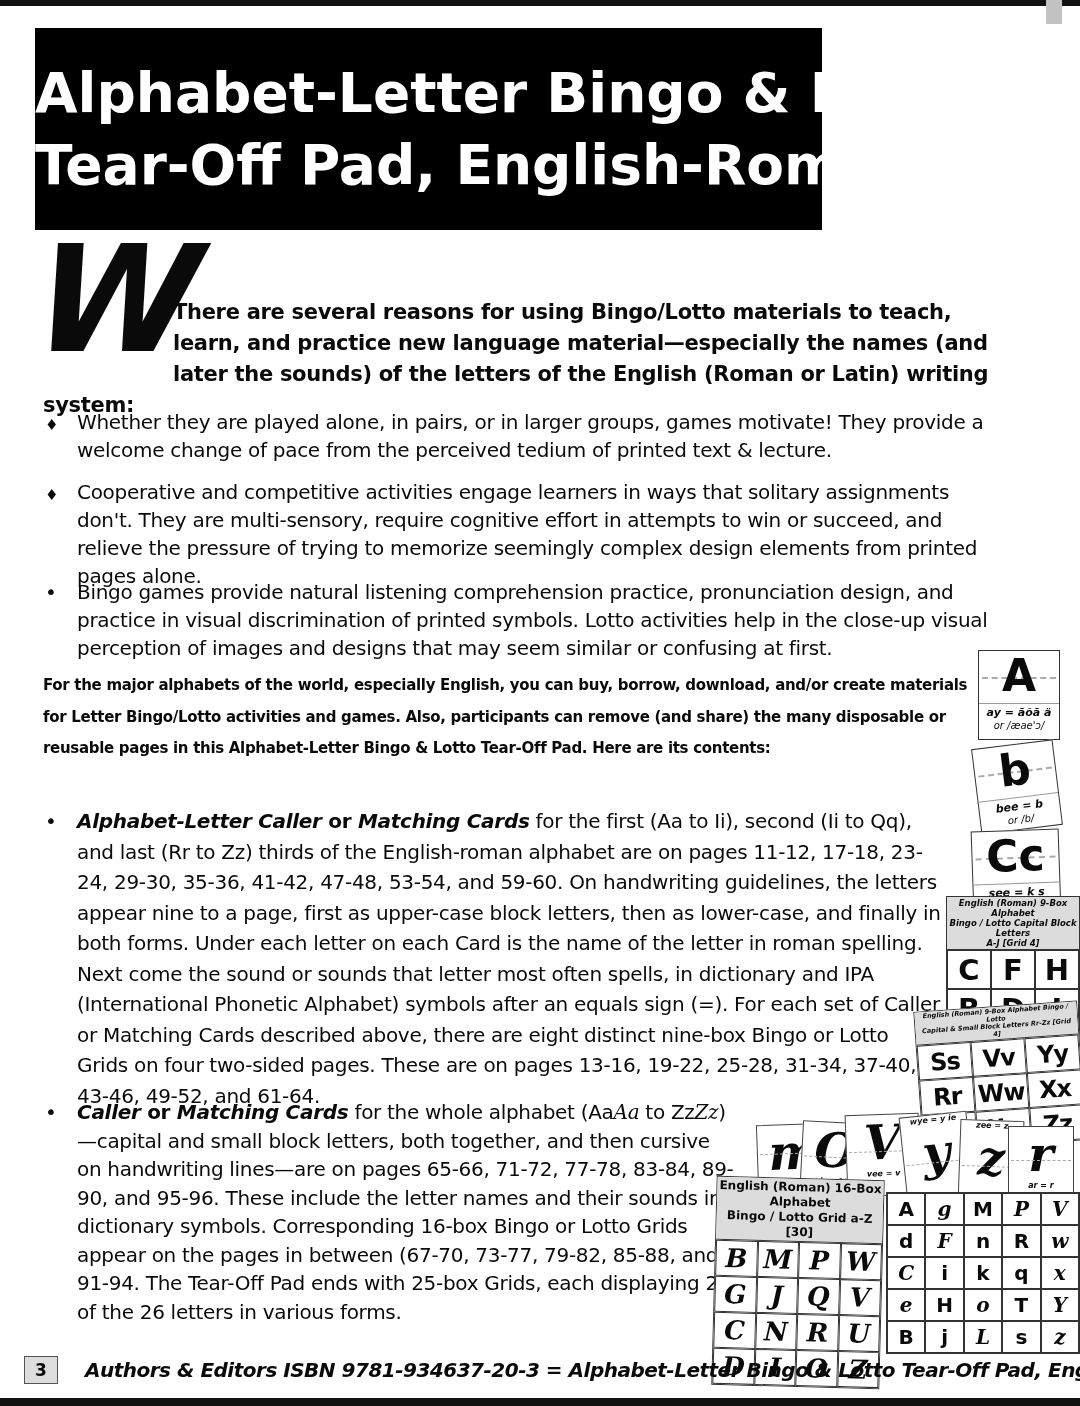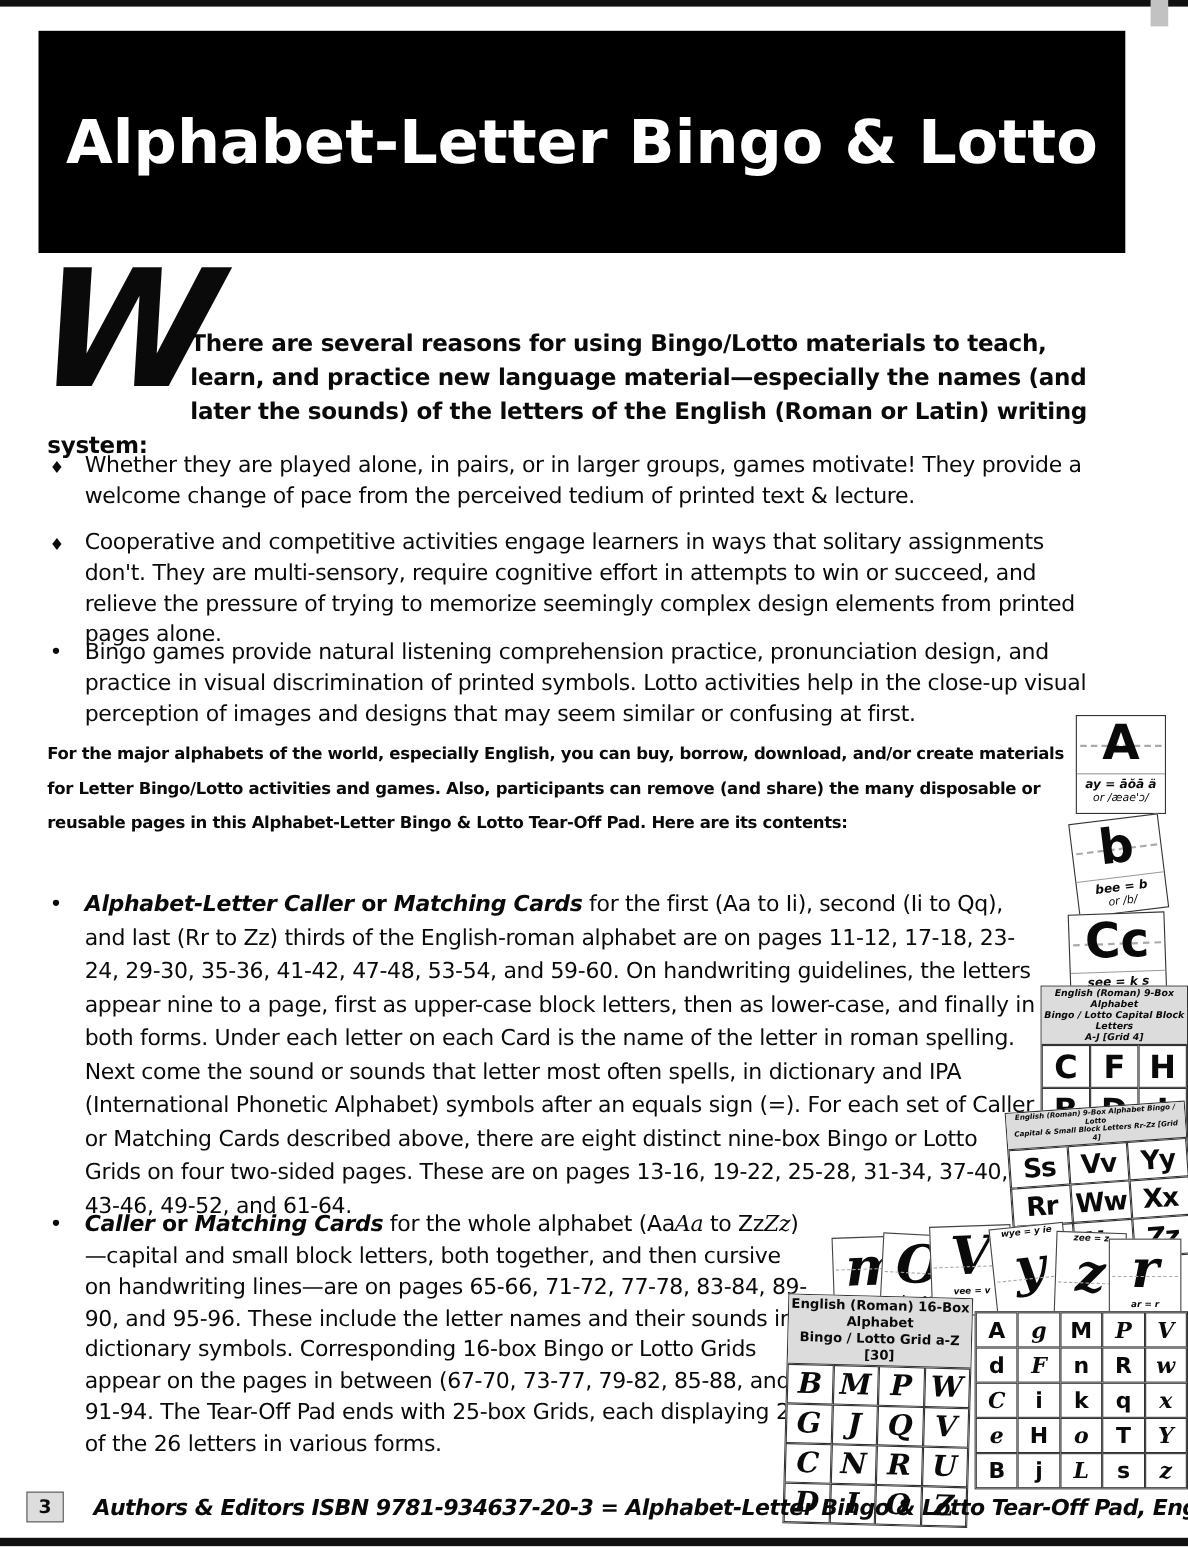--- a/index.html
+++ b/index.html
@@ -2,22 +2,22 @@
 <html><head>
 <meta charset="utf-8">
 <style>
   html,body{margin:0;padding:0;background:#fff;}
   .page{position:relative;width:1080px;height:1406px;background:#fff;overflow:hidden;
         font-family:"DejaVu Sans",sans-serif;color:#0a0a0a;}
   .top-bar{position:absolute;left:0;top:0;width:1080px;height:6px;background:#111;}
   .bottom-bar{position:absolute;left:0;top:1398px;width:1080px;height:8px;background:#111;}
   .corner-tab{position:absolute;left:1046px;top:0;width:16px;height:24px;background:#c2c2c2;}
 
-  .banner{position:absolute;left:35px;top:28px;width:988px;height:202px;background:#000;
-          display:flex;flex-direction:row;align-items:center;justify-content:center;gap:8px;}
+  .banner{position:absolute;left:35px;top:28px;width:787px;height:202px;background:#000;
+          display:flex;flex-direction:column;align-items:flex-start;justify-content:center;gap:8px;}
   .banner-line{color:#fff;font-weight:bold;font-size:55px;letter-spacing:0px;white-space:nowrap;}
 
   .dropcap{position:absolute;left:36px;top:238px;font-size:148px;font-weight:bold;
            font-style:oblique;transform:skewX(-6deg);line-height:0.85;}
   .intro-heading{position:absolute;left:175px;top:246px;margin:0;font-size:31px;
                  font-weight:bold;font-style:italic;letter-spacing:-0.3px;}
   .para{position:absolute;letter-spacing:-0.3px;}
   .bold-para{font-weight:bold;}
   .intro-para{left:43px;top:297px;width:965px;font-size:21px;line-height:31px;}
   .wrap-spacer{float:left;width:130px;height:64px;}
@@ -97,20 +97,21 @@
 </style>
 </head>
 <body>
 
 <div class="page">
   <div class="top-bar"></div>
   <div class="corner-tab"></div>
 
   <div class="banner">
     <div class="banner-line">Alphabet-Letter Bingo &amp; Lotto</div>
+    <div class="banner-line">Tear-Off Pad, English-Roman</div>
   </div>
 
   <div class="dropcap">W</div>
 
   <div class="para intro-para bold-para">
     <span class="wrap-spacer"></span><span><span>There are several reasons for using </span><span class="seg-i">Bingo/Lotto</span><span> materials to teach, learn, and practice new language material—especially the </span><span class="seg-i">names</span><span> (and later the </span><span class="seg-i">sounds</span><span>) of the letters of the English (Roman or Latin) writing system:</span></span>
   </div>
 
   <div class="bullet b1">
     <span class="marker">♦</span>

